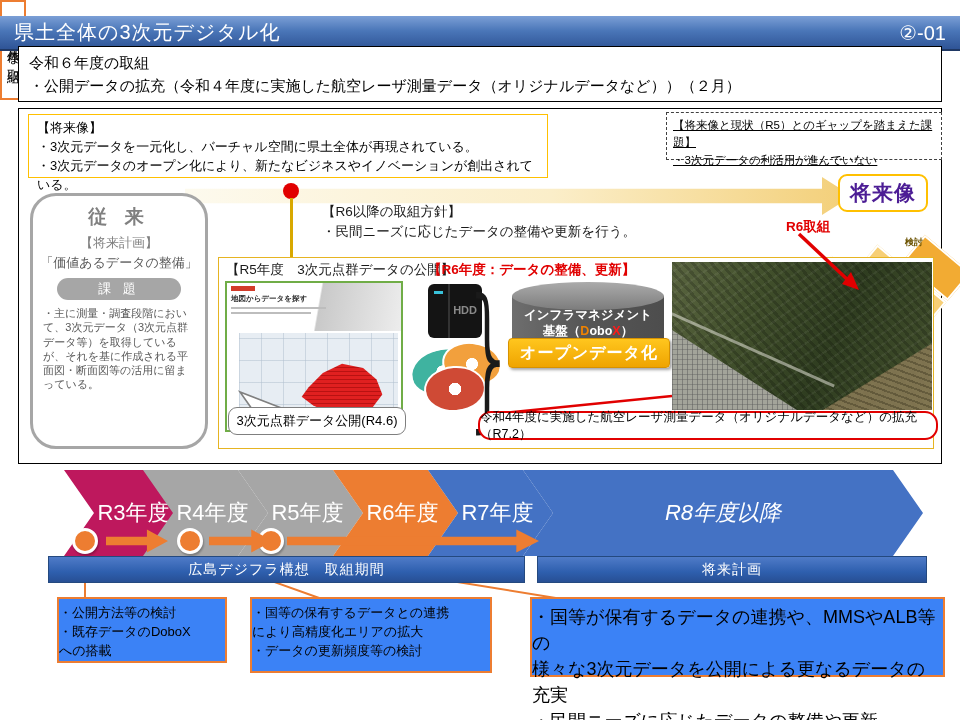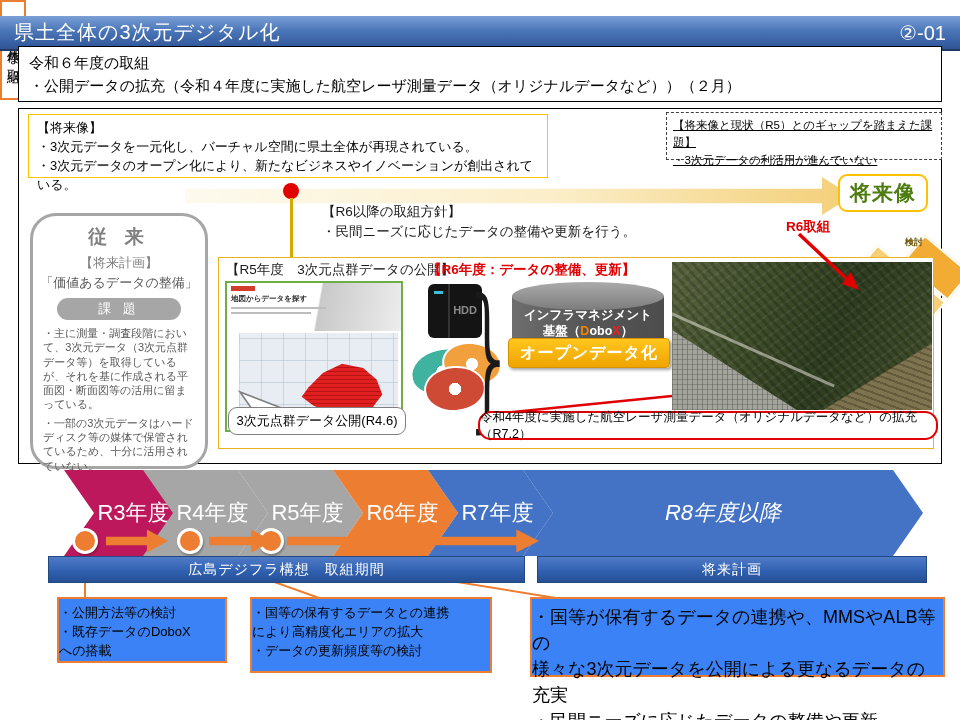--- a/index.html
+++ b/index.html
@@ -27,25 +27,25 @@
              box-sizing:border-box;background:#fff;padding:4px 8px;font-size:13px;line-height:1.45;}
   .gapbox{left:666px;top:112px;width:276px;height:48px;border:1.6px dashed #404040;
           box-sizing:border-box;background:#fff;padding:4px 6px;font-size:11.5px;line-height:1.5;text-decoration:underline;}
 
   
   .bigarrow{left:185px;top:177px;width:667px;height:38px;
             background:linear-gradient(90deg,#fdfaee 0%,#fbeec9 55%,#f3cf78 100%);
             clip-path:polygon(0 31%,95.5% 31%,95.5% 0%,100% 50%,95.5% 100%,95.5% 69%,0 69%);}
   .futbadge{left:838px;top:174px;width:90px;height:38px;background:#fff;border:2.5px solid #ffc000;
             border-radius:9px;box-sizing:border-box;display:flex;align-items:center;justify-content:center;
-            color:#4d7c0f;font-size:21px;font-weight:bold;letter-spacing:1px;}
+            color:#4c1d95;font-size:21px;font-weight:bold;letter-spacing:1px;}
 
   
   .legacy{left:30px;top:193px;width:178px;height:256px;border:3px solid #a6a6a6;border-radius:26px;
-          box-sizing:border-box;background:#fff;text-align:center;padding-top:8px;margin-top:20px;}
+          box-sizing:border-box;background:#fff;text-align:center;padding-top:8px;}
   .legacy .ttl{font-size:19px;font-weight:bold;color:#808080;letter-spacing:6px;}
   .legacy .cat{font-size:13px;color:#7f7f7f;margin-top:4px;}
   .legacy .catv{font-size:13px;color:#595959;margin-top:2px;}
   .legacy .pill{width:124px;height:22px;background:#a6a6a6;border-radius:11px;color:#fff;
                 font-size:13px;display:flex;align-items:center;justify-content:center;
                 margin:6px auto 6px auto;letter-spacing:4px;}
   .legacy .para{font-size:11px;color:#595959;text-align:left;padding:0 10px;line-height:1.3;margin-top:4px;}
 
   .reddot{left:283px;top:183px;width:16px;height:16px;border-radius:50%;background:#e10000;}
   .goldline{left:290px;top:198px;width:2.5px;height:60px;background:#d8a800;}
@@ -183,21 +183,20 @@
   </div>
 
   <div class="abs futbadge">将来像</div>
 
   <div class="abs legacy">
     <div class="ttl">従 来</div>
     <div class="cat">【将来計画】</div>
     <div class="catv">「価値あるデータの整備」</div>
     <div class="pill">課 題</div>
     <div class="para">・主に測量・調査段階において、3次元データ（3次元点群データ等）を取得しているが、それを基に作成される平面図・断面図等の活用に留まっている。</div>
-    <div class="para">・一部の3次元データはハードディスク等の媒体で保管されているため、十分に活用されていない。</div>
   </div>
 
   <div class="abs reddot"></div>
   <div class="abs goldline"></div>
 
   <div class="abs policy">
     <div>【R6以降の取組方針】</div>
     <div>・民間ニーズに応じたデータの整備や更新を行う。</div>
   </div>
 

